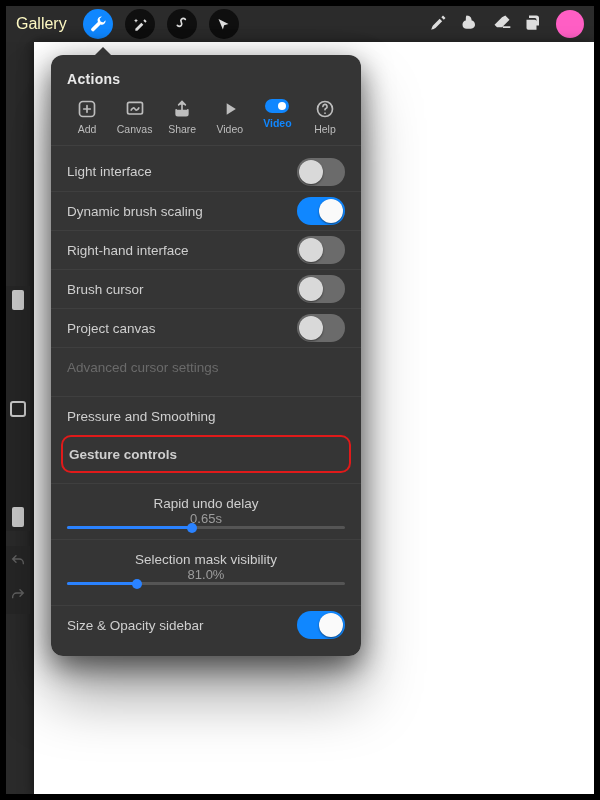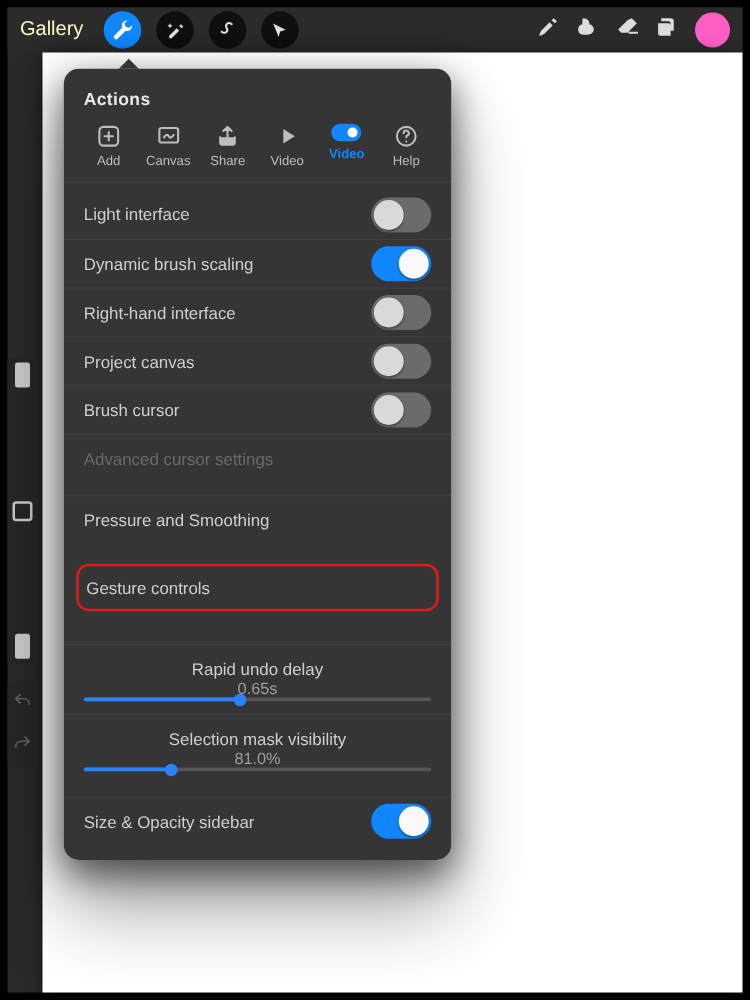--- a/index.html
+++ b/index.html
@@ -35,21 +35,21 @@
   .ptab.active { color:#1087ff; }
   .ptab.active .toggle-outline { background:#1087ff; border-color:#1087ff; position:relative; }
   .ptab svg { fill:currentColor; }
 
   .rows { padding:0 0 12px; }
   .row { display:flex; align-items:center; justify-content:space-between; padding:0 16px; height:39px; font-size:13.5px; color:#cfcfcf; border-top:1px solid rgba(255,255,255,.05); cursor:pointer; }
   .row:first-child { border-top:none; margin-top:6px; }
   .row.disabled { color:#6a6a6a; cursor:default; }
   .row .value { color:#9d9d9d; font-size:13px; }
   .divider { height:10px; }
-  .row.highlight { border:2.5px solid #e01a1a; border-radius:10px; margin:16px 10px; height:38px; padding:0 6px; }
+  .row.highlight { border:2.5px solid #e01a1a; border-radius:10px; margin:0 10px; height:38px; padding:0 6px;font-weight:bold; }
 
   
   .slider-row { display:block; padding:6px 16px 10px; border-top:1px solid rgba(255,255,255,.05); }
   .slider-row .row{ border:none; padding:0; height:24px; font-size:13.5px;flex-direction:column; }
   .bar { position:relative; height:3px; background:#555; border-radius:2px; margin-top:6px; }
   .bar .fill { position:absolute; left:0; top:0; bottom:0; background:#2a82ff; border-radius:2px; }
   .bar .knob { position:absolute; top:50%; width:10px; height:10px; background:#2a82ff; border-radius:50%; transform:translate(-50%,-50%); }
 
   
   .switch { width:48px; height:28px; border-radius:14px; background:#6b6b6b; position:relative; transition:background .15s; }
@@ -190,27 +190,27 @@
               <span class="knob"></span>
             </span>
         </div>
         <div class="row">
           <span>Right-hand interface</span>
           <span class="switch">
               <span class="knob"></span>
             </span>
         </div>
         <div class="row">
+          <span>Brush cursor</span>
+          <span class="switch">
+              <span class="knob"></span>
+            </span>
+        </div>
+        <div class="row">
           <span>Project canvas</span>
-          <span class="switch">
-              <span class="knob"></span>
-            </span>
-        </div>
-        <div class="row">
-          <span>Brush cursor</span>
           <span class="switch">
               <span class="knob"></span>
             </span>
         </div>
         <div class="row disabled">
           <span>Advanced cursor settings</span>
         </div>
 
         <div class="divider"></div>
 

